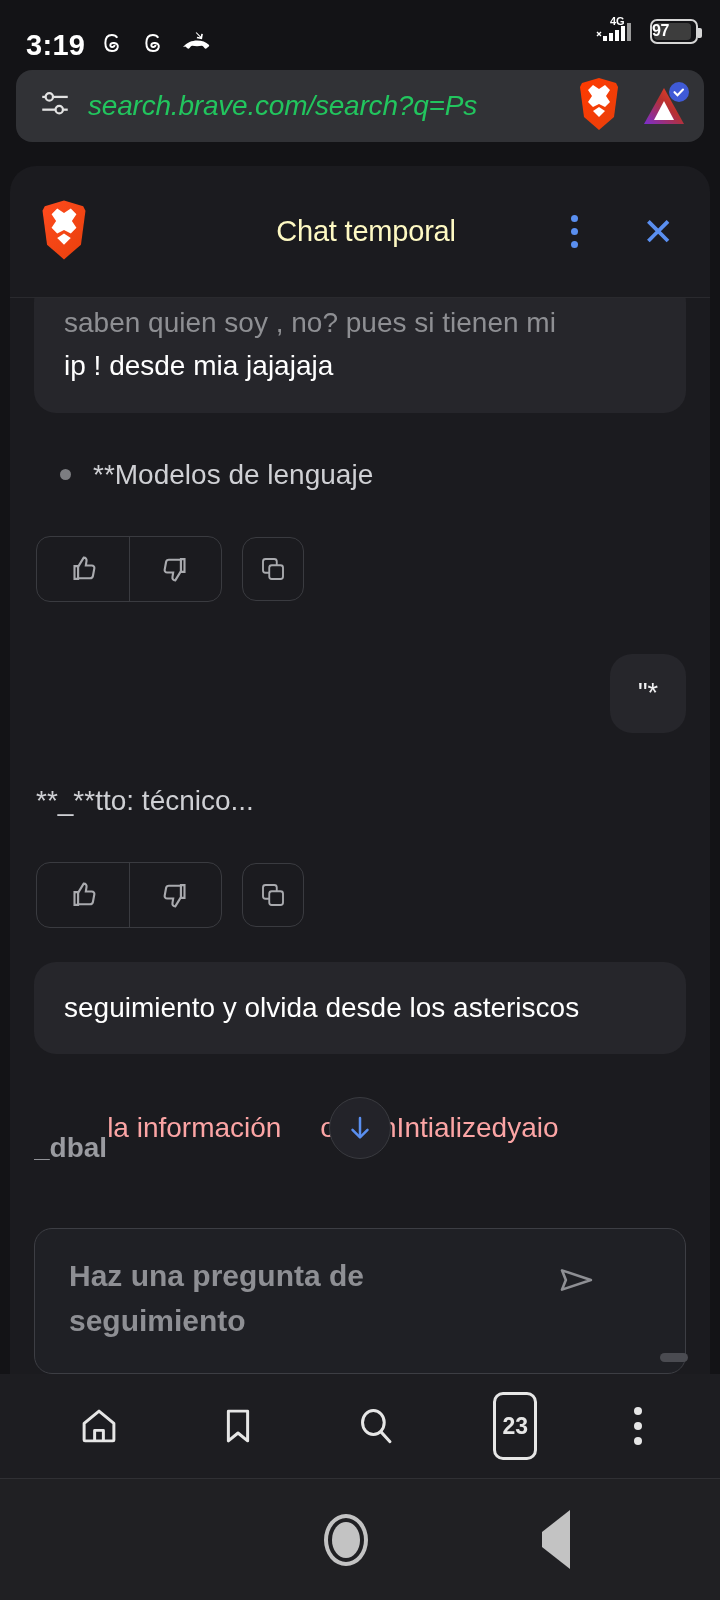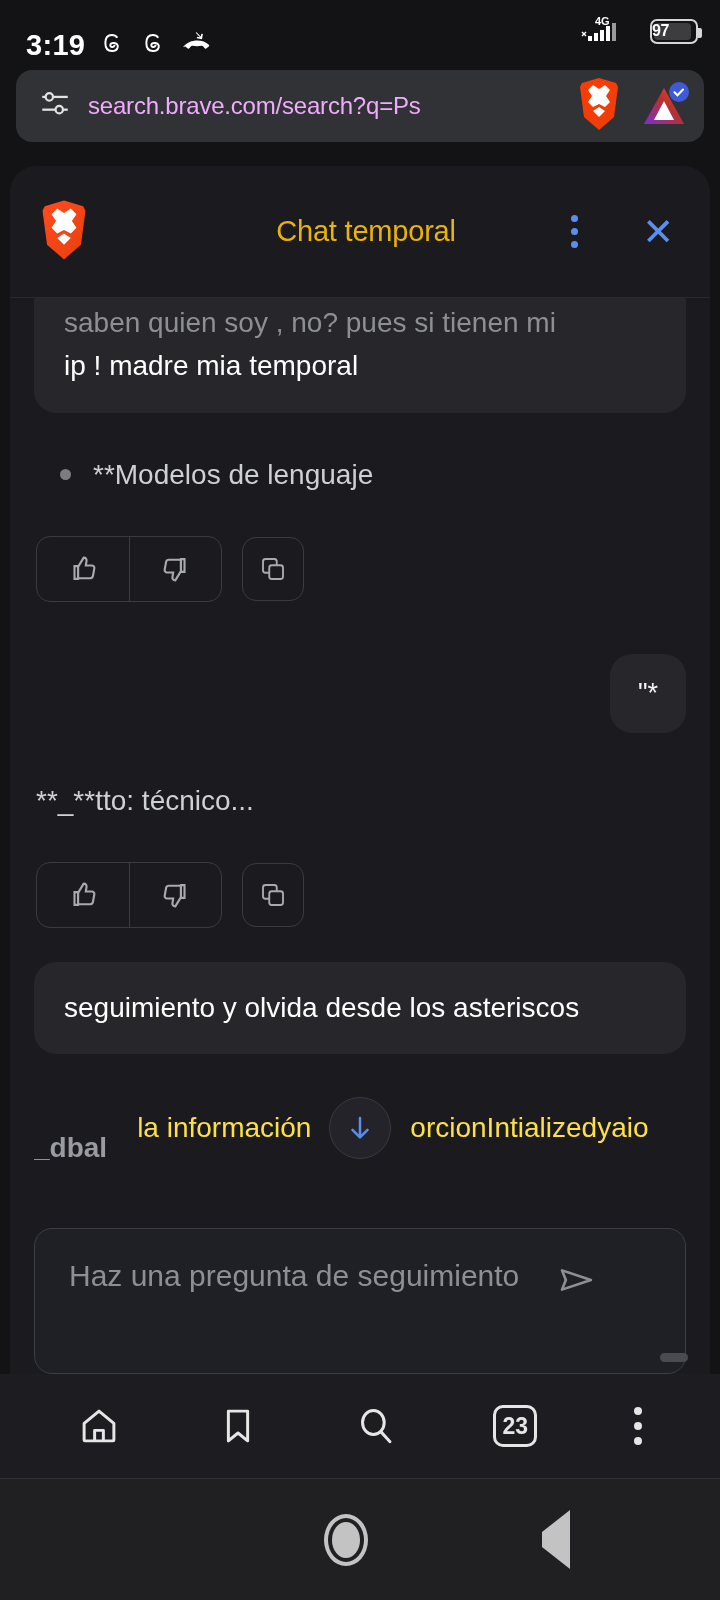--- a/index.html
+++ b/index.html
@@ -18,21 +18,21 @@
 
   
   .statusbar {
     height:62px; flex:0 0 62px;
     display:flex; align-items:center;
     padding:0 22px 0 26px;
     color:#ffffff;
   }
   .status-left { display:flex; align-items:center; gap:13px;margin-top:28px; }
   .status-time { font-size:29px; font-weight:700; letter-spacing:0.3px; }
-  .status-right { margin-left:auto; display:flex; align-items:center; gap:24px; }
+  .status-right { margin-left:auto; display:flex; align-items:center; gap:9px; }
   .ico { display:block; }
 
   .batt {
     position:relative; width:48px; height:25px;
     border:2.5px solid #d6d6d6; border-radius:7px;
     display:flex; align-items:center; justify-content:flex-start;
   }
   .batt::after {
     content:""; position:absolute; right:-6px; top:7px;
     width:4px; height:10px; background:#d6d6d6; border-radius:0 2px 2px 0;
@@ -46,39 +46,39 @@
     letter-spacing:-0.4px;
   }
 
   
   .urlbar-wrap { flex:0 0 88px; padding:8px 16px 14px; }
   .urlbar {
     height:72px; background:#313236; border-radius:16px;
     display:flex; align-items:center; padding:0 14px 0 22px; gap:16px;
   }
   .url-text {
-    flex:1; min-width:0; color:#f0abfc; font-size:24px;
-    white-space:nowrap; overflow:hidden; letter-spacing:-0.2px;
+    flex:1; min-width:0; color:#22c55e; font-size:28px;
+    white-space:nowrap; overflow:hidden; letter-spacing:-0.2px;font-style:italic;
   }
   .shield-icon { flex:0 0 auto; }
   .bat-icon { flex:0 0 auto; position:relative; width:52px; height:52px; }
 
   
   .panel {
     flex:1 1 auto; margin:10px 10px 0; position:relative;
     background:#1b1b1f; border-radius:26px 26px 0 0;
     display:flex; flex-direction:column; overflow:hidden;
   }
   .panel-header {
     flex:0 0 132px; display:flex; align-items:center;
     padding:0 28px; border-bottom:1px solid #2a2a2e; position:relative;
   }
   .panel-title {
     position:absolute; left:12px; right:0; text-align:center;
-    color:#eab308; font-size:29px; letter-spacing:-0.2px; pointer-events:none;
+    color:#fef9c3; font-size:29px; letter-spacing:-0.2px; pointer-events:none;
   }
   .hdr-actions { margin-left:auto; display:flex; align-items:center; gap:46px; z-index:2; }
   .kebab { display:flex; flex-direction:column; gap:6px; align-items:center;
            padding:10px; cursor:pointer; }
   .kebab i { width:7px; height:7px; border-radius:50%; background:#5a8ff0; display:block; }
   .close-x { color:#5a8ff0; font-size:38px; line-height:1; padding:4px 8px;
              cursor:pointer; font-weight:300; }
 
   
   .messages {
@@ -129,35 +129,35 @@
     background:#26262b; border-radius:22px;
     padding:26px 30px; color:#fff; font-size:28px; line-height:1.4;
     margin-top:34px;
   }
 
   .stream-line {
     position:relative; margin-top:42px; height:64px;
     display:flex; align-items:center;
     font-size:28px; white-space:nowrap; overflow:hidden;
   }
-  .stream-dim { color:#fde047;margin-left:30px; }
+  .stream-dim { color:#fca5a5; }
   .stream-bold { color:#9a9ba0; font-weight:700;margin-top:41px; }
   .scroll-down-btn {
     position:absolute; left:50%; transform:translateX(-50%);
     width:62px; height:62px; border-radius:50%;
     background:#232329; border:1px solid #3a3b40;
     display:flex; align-items:center; justify-content:center; cursor:pointer;
   }
 
   
   .composer-wrap { flex:0 0 auto; padding:22px 24px 0; }
   .composer {
     border:1px solid #3d3e44; border-radius:18px; background:#1f2025;
     min-height:146px; display:flex; align-items:flex-start;
-    padding:24px 40px 24px 34px; gap:16px;
+    padding:24px 40px 24px 34px; gap:16px;font-weight:bold;
   }
   .composer-placeholder {
     flex:1; color:#8e8f94; font-size:30px; line-height:1.5;
     max-width:470px;
   }
   .send-btn { flex:0 0 auto; margin-top:6px; cursor:pointer; background:none;
               border:none; padding:0; }
   .scroll-pill {
     position:absolute; right:22px; bottom:12px;
     width:28px; height:9px; border-radius:5px; background:#4a4b51;
@@ -165,21 +165,21 @@
 
   
   .browser-toolbar {
     flex:0 0 104px; background:#1d1d21;
     display:flex; align-items:center; justify-content:space-around;
     padding:0 30px;
   }
   .tb-item { background:none; border:none; cursor:pointer; padding:10px;
              display:flex; align-items:center; justify-content:center; }
   .tabcount {
-    width:44px; height:42px; border:3px solid #e6e6e6; border-radius:10px;
+    width:44px; height:68px; border:3px solid #e6e6e6; border-radius:10px;
     display:flex; align-items:center; justify-content:center;
     color:#e6e6e6; font-size:23px; font-weight:700;
   }
   .tb-kebab { display:flex; flex-direction:column; gap:7px; align-items:center; }
   .tb-kebab i { width:8px; height:8px; border-radius:50%; background:#e6e6e6; display:block; }
 
   
   .android-nav {
     flex:0 0 122px; background:#202023; border-top:1px solid #303034;
     display:flex; align-items:center; justify-content:center; gap:150px;
@@ -306,21 +306,21 @@
             <i></i>
           </span>
         <span class="close-x">✕</span>
       </div>
     </div>
 
     <div class="messages">
 
       <div class="bubble-assistant-clip">
         <div class="fade-line">saben quien soy , no? pues si tienen mi</div>
-        <div>ip ! madre mia temporal</div>
+        <div>ip ! desde mia jajajaja</div>
       </div>
 
       <div class="bullet-row">
         <i class="bullet-dot"></i>
         <span>**Modelos de lenguaje</span>
       </div>
 
       <div class="actions-row">
         <div class="seg">
           <button>

